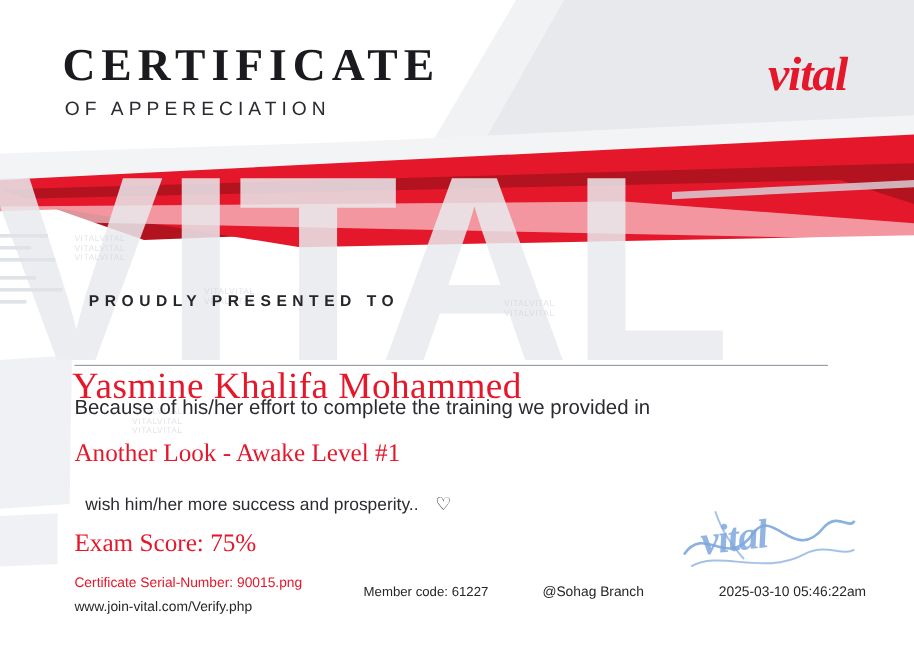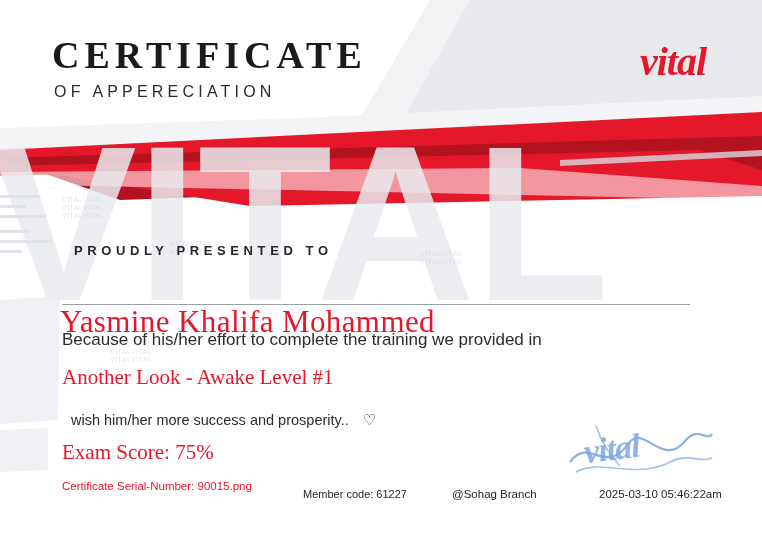--- a/index.html
+++ b/index.html
@@ -267,20 +267,21 @@
   <div class="course">Another Look - Awake Level #1</div>
 
   <div class="line-wish">
     <span>wish him/her more success and prosperity..</span>
     <span class="heart">♡</span>
   </div>
 
   <div class="score">Exam Score: 75%</div>
 
   <div class="serial">Certificate Serial-Number: 90015.png</div>
+  <div class="verify-url">www.join-vital.com/Verify.php</div>
 
   <div class="member-code">Member code: 61227</div>
   <div class="branch">@Sohag Branch</div>
   <div class="issued">2025-03-10 05:46:22am</div>
 
   <div class="signature">
     <svg width="150" height="66" viewBox="0 0 150 66">
       <path d="M4 44 C22 18, 40 58, 62 26 C78 4, 96 52, 120 22 C132 8, 142 24, 146 16" fill="none" stroke="#7ea8dd" stroke-width="2.2" opacity="0.9"></path>
       <path d="M10 54 C34 40, 70 62, 104 44 C122 34, 136 46, 146 40" fill="none" stroke="#7ea8dd" stroke-width="1.6" opacity="0.7"></path>
       <path d="M30 8 C36 26, 44 36, 54 48" fill="none" stroke="#7ea8dd" stroke-width="1.6" opacity="0.7"></path>

